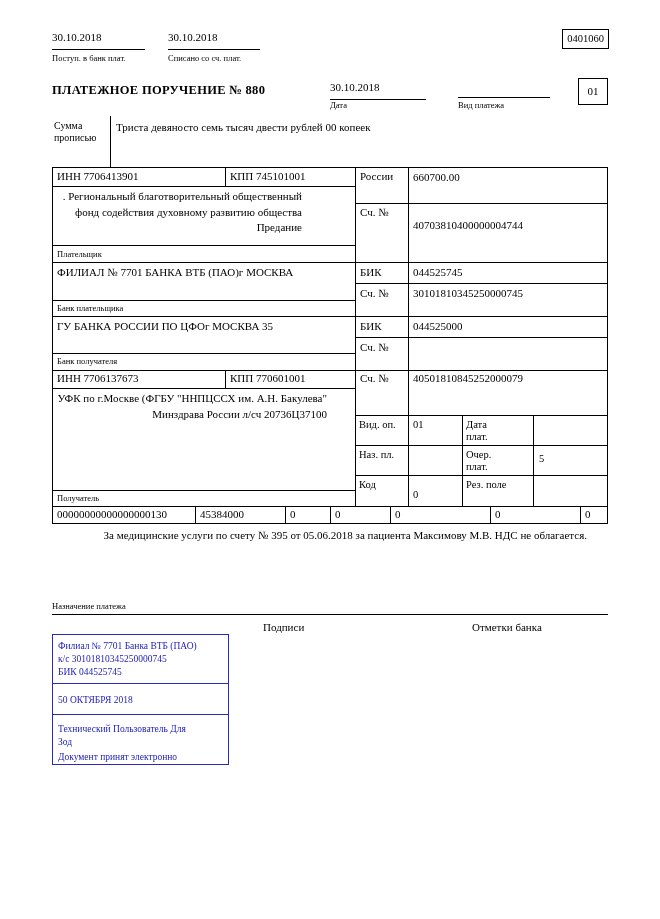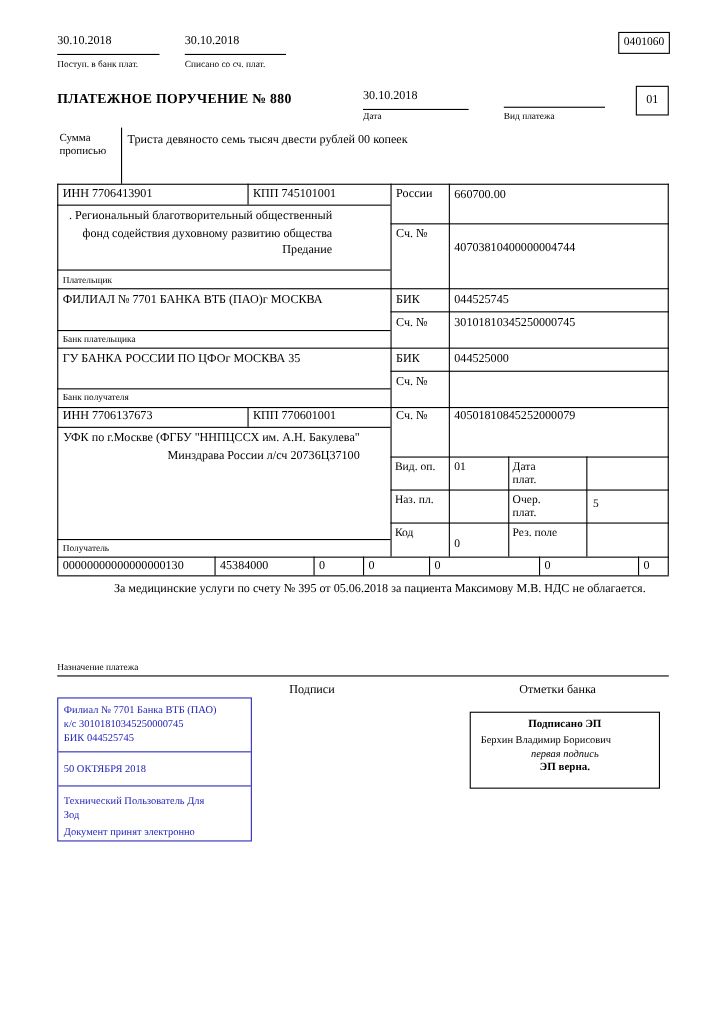--- a/index.html
+++ b/index.html
@@ -143,20 +143,14 @@
     <div class="st-div" style="top:48px"></div>
     <div class="st-l" style="top:60px">50 ОКТЯБРЯ 2018</div>
     <div class="st-div" style="top:79px"></div>
     <div class="st-l" style="top:88px;width:140px;white-space:normal;line-height:12.5px">Технический Пользователь Для Зод</div>
     <div class="st-l" style="top:117px">Документ принят электронно</div>
   </div>
 
   <div class="t" style="left:263px;top:621px">Подписи</div>
   <div class="t" style="left:472px;top:621px">Отметки банка</div>
 
-  <div class="sigbox">
-    <div class="sig-title">Подписано ЭП</div>
-    <div class="sig-name">Берхин Владимир Борисович</div>
-    <div class="sig-role">первая подпись</div>
-    <div class="sig-verified">ЭП верна.</div>
-  </div>
 
 </div>
 
 </body></html>

